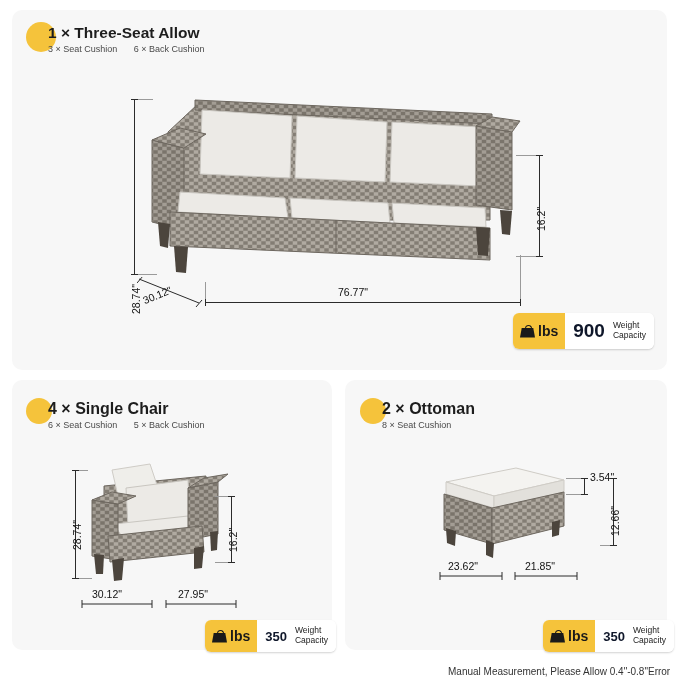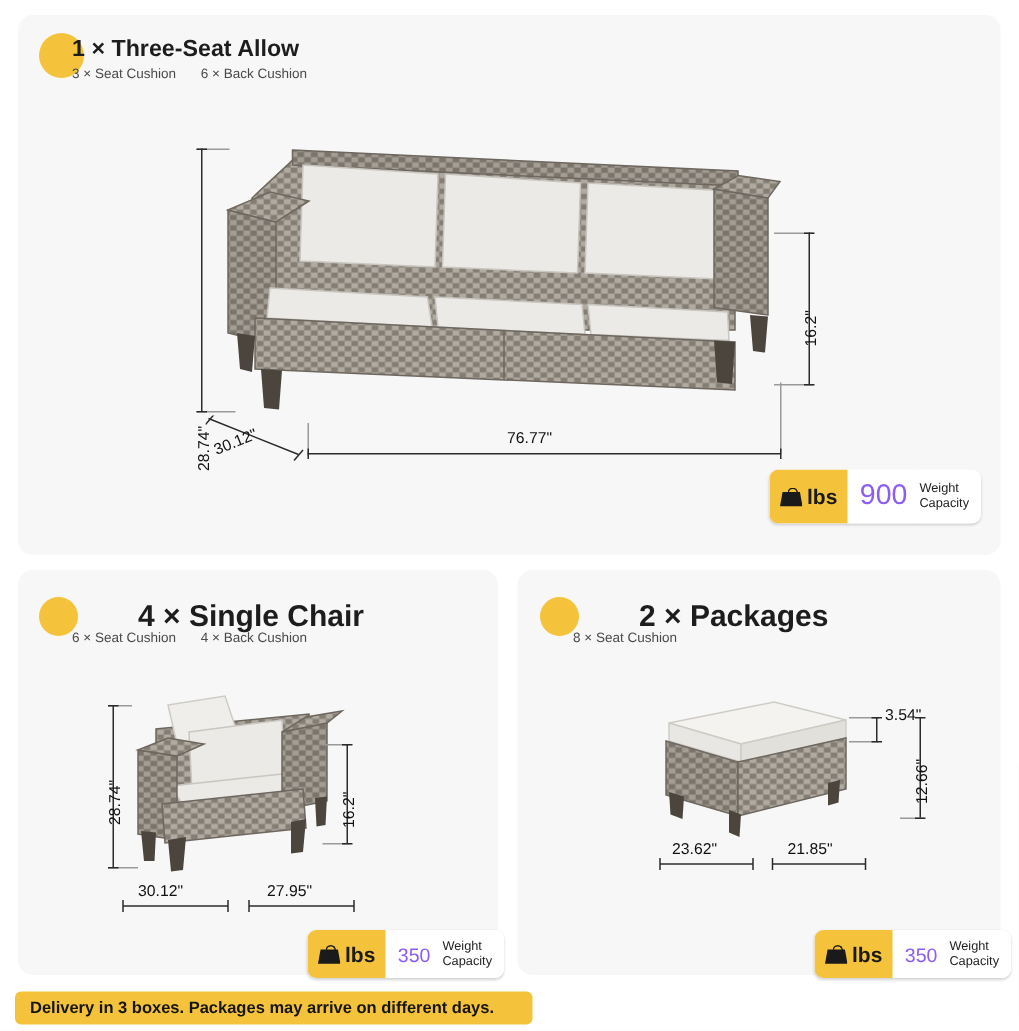--- a/index.html
+++ b/index.html
@@ -38,21 +38,21 @@
   .hdr .title .num { font-weight: bold; }
   .hdr .sub {
     position: absolute; left: 22px; top: 22px;
     font-size: 9px; color: #4a4a4a; white-space: nowrap;
   }
   .hdr .sub span { margin-right: 14px; }
 
   #hdr-sofa    { left: 26px;  top: 22px; }
   #hdr-chair   { left: 26px;  top: 398px; }
   #hdr-ottoman { left: 360px; top: 398px; }
-  #hdr-chair .title, #hdr-ottoman .title { font-size: 20px; margin-left: 44px; }
+  #hdr-chair .title, #hdr-ottoman .title { font-size: 16px; }
   #hdr-chair .circle, #hdr-ottoman .circle { width: 26px; height: 26px; }
 
   
   .badge {
     position: absolute;
     display: flex; align-items: stretch;
     border-radius: 6px;
     overflow: hidden;
     box-shadow: 0 1px 2px rgba(0,0,0,.18);
     background: #fff;
@@ -70,21 +70,21 @@
     content:""; position:absolute; left:0; bottom:0; width:15px; height:10px;
     background:#1a1a1a;
     clip-path: polygon(12% 0, 88% 0, 100% 100%, 0% 100%);
   }
   .badge .lbs .wt-icon::after{
     content:""; position:absolute; left:5px; top:0px; width:5px; height:5px;
     border:1.6px solid #1a1a1a; border-bottom:none;
     border-radius:4px 4px 0 0;
   }
   .badge .num {
-    background:#fff; color:#8b5cf6; font-weight:normal; font-size:19px;
+    background:#fff; color:#0f172a; font-weight:bold; font-size:19px;
     display:flex; align-items:center; padding: 0 6px 0 8px;
   }
   .badge .cap {
     background:#fff; color:#222; font-size:8.5px; line-height:1.12;
     display:flex; flex-direction:column; justify-content:center;
     padding: 0 8px 0 2px;
   }
   #badge-sofa    { left: 513px; top: 313px; height: 36px; }
   #badge-chair   { left: 205px; top: 620px; height: 32px; }
   #badge-ottoman { left: 543px; top: 620px; height: 32px; }
@@ -246,21 +246,21 @@
   <div class="panel" id="panel-chair"></div>
 
   <div class="hdr" id="hdr-chair">
     <div class="circle"></div>
     <div class="title">
       <span class="num">4 ×</span>
       <span>Single Chair</span>
     </div>
     <div class="sub">
       <span>6 × Seat Cushion</span>
-      <span>4 × Back Cushion</span>
+      <span>5 × Back Cushion</span>
     </div>
   </div>
 
   <div class="svgwrap" style="left:78px; top:448px;">
     <svg width="160" height="140" viewBox="0 0 160 140">
 
       <path d="M26,38 L26,98 L128,86 L128,28 Z" fill="url(#wick)" stroke="#6d675f" stroke-width="1"></path>
 
       <path d="M34,22 L72,16 L80,40 L40,48 Z" fill="#efeeea" stroke="#cfccc6" stroke-width="1"></path>
       <path d="M48,40 L110,32 L112,72 L50,80 Z" fill="#eceae6" stroke="#c9c6c0" stroke-width="1"></path>
@@ -329,21 +329,21 @@
       <span>Capacity</span>
     </div>
   </div>
 
   <div class="panel" id="panel-ottoman"></div>
 
   <div class="hdr" id="hdr-ottoman">
     <div class="circle"></div>
     <div class="title">
       <span class="num">2 ×</span>
-      <span>Packages</span>
+      <span>Ottoman</span>
     </div>
     <div class="sub">
       <span>8 × Seat Cushion</span>
     </div>
   </div>
 
   <div class="svgwrap" style="left:428px; top:460px;">
     <svg width="150" height="115" viewBox="0 0 150 115">
 
       <path d="M18,22 L88,8 L136,20 L66,36 Z" fill="#f4f3f0" stroke="#cfccc6" stroke-width="1"></path>
@@ -399,17 +399,17 @@
       <span class="wt-icon"></span>
       <span>lbs</span>
     </div>
     <div class="num">350</div>
     <div class="cap">
       <span>Weight</span>
       <span>Capacity</span>
     </div>
   </div>
 
-  <div id="delivery-banner">
-    <span>Delivery in 3 boxes. Packages may arrive on different days.</span>
+  <div id="manual-note">
+    <span>Manual Measurement, Please Allow 0.4"-0.8"Error</span>
   </div>
 
 </div>
 
 </body></html>

